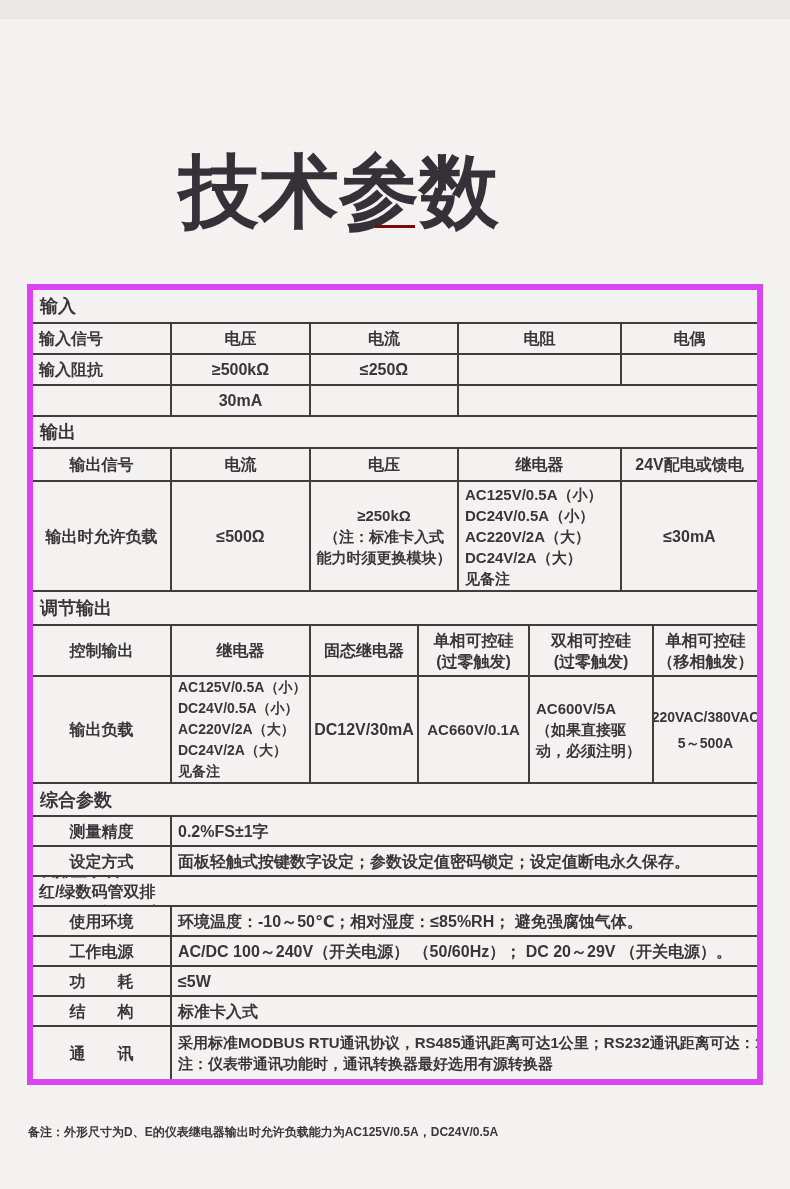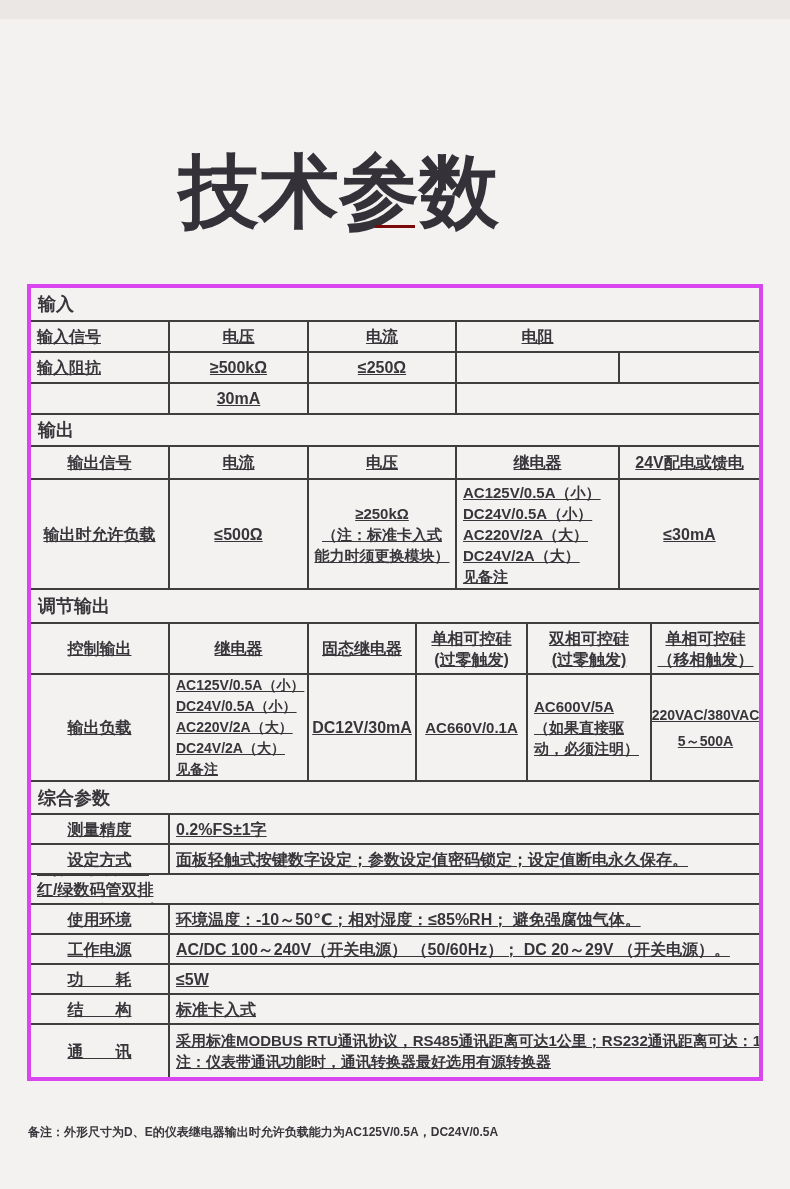--- a/index.html
+++ b/index.html
@@ -12,40 +12,40 @@
   .top-strip{position:absolute;left:0;top:0;width:790px;height:19px;background:#eae7e4;}
   .page-title{
     position:absolute;left:0;top:94px;width:678px;height:90px;
     text-align:center;font-size:80px;font-weight:bold;line-height:88px;
     letter-spacing:0px;color:#343238;
   }
   .title-divider{position:absolute;left:375px;top:225px;width:40px;height:3px;background:#7a0909;}
 
   .spec-table{
     position:absolute;left:27px;top:284px;width:736px;
-    border:4px solid #d946ef;box-sizing:border-box;
+    border:6px solid #d946ef;box-sizing:border-box;
     font-size:16px;font-weight:bold;background:#f3f2f1;
   }
   .row{display:grid;border-top:2px solid #403d3d;}
   .row:first-child{border-top:none;}
   .cols5{grid-template-columns:137px 139px 148px 163px 1fr;}
   .cols6{grid-template-columns:137px 139px 108px 111px 124px 1fr;}
   .cols2{grid-template-columns:137px 1fr;}
   .h32{height:32px}.h31{height:31px}.h30{height:30px}.h29{height:29px}
   .h49{height:49px}.h108{height:108px}.h105{height:105px}.h28{height:28px}.h52{height:52px}
 
   .sec-title{
     display:flex;align-items:center;padding-left:7px;
     font-size:18px;font-weight:bold;
   }
   .cell{
     display:flex;align-items:center;justify-content:center;
     text-align:center;white-space:pre-line;line-height:21px;
     border-left:2px solid #403d3d;padding:1px 4px;box-sizing:border-box;
-    min-width:0;overflow:hidden;text-decoration:underline;
+    min-width:0;overflow:hidden;
   }
   .cell:first-child{border-left:none;}
   .cell.left{justify-content:flex-start;text-align:left;padding:1px 2px 1px 6px;}
   .pre{white-space:pre;}
   .fs15{font-size:15px;}
   .fs14{font-size:14px;}
   .lh26{line-height:26px;}
   .footnote{
     position:absolute;left:28px;top:1121px;width:740px;
     font-size:12px;font-weight:bold;line-height:22px;color:#38363a;
@@ -62,20 +62,21 @@
 <div class="spec-table">
 
   <div class="row h32">
     <div class="sec-title">输入</div>
   </div>
   <div class="row cols5 h29">
     <div class="cell left">输入信号</div>
     <div class="cell">电压</div>
     <div class="cell">电流</div>
     <div class="cell">电阻</div>
+    <div class="cell">电偶</div>
   </div>
   <div class="row cols5 h29">
     <div class="cell left">输入阻抗</div>
     <div class="cell">≥500kΩ</div>
     <div class="cell">≤250Ω</div>
     <div class="cell"></div>
     <div class="cell"></div>
   </div>
   <div class="row cols5 h29">
     <div class="cell"></div>

